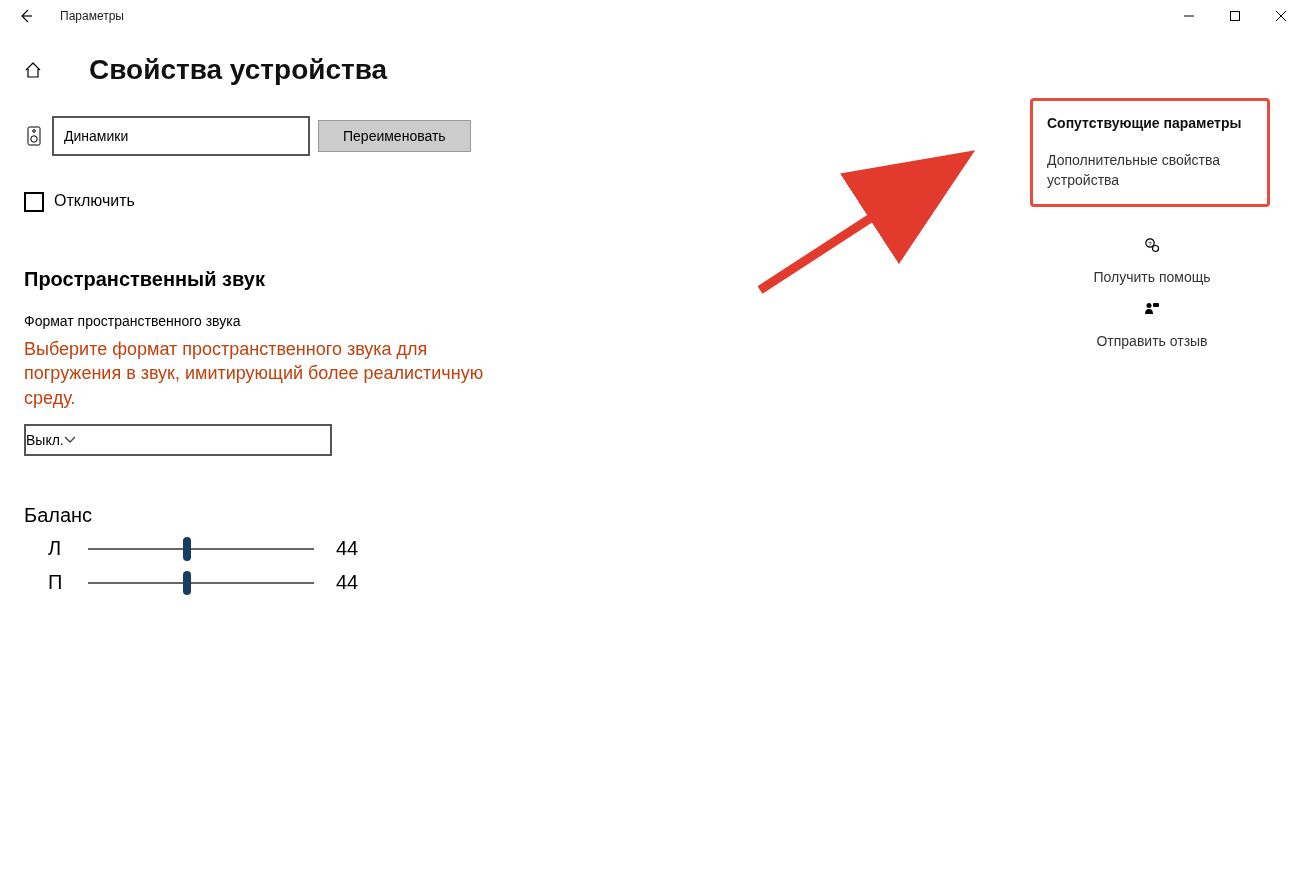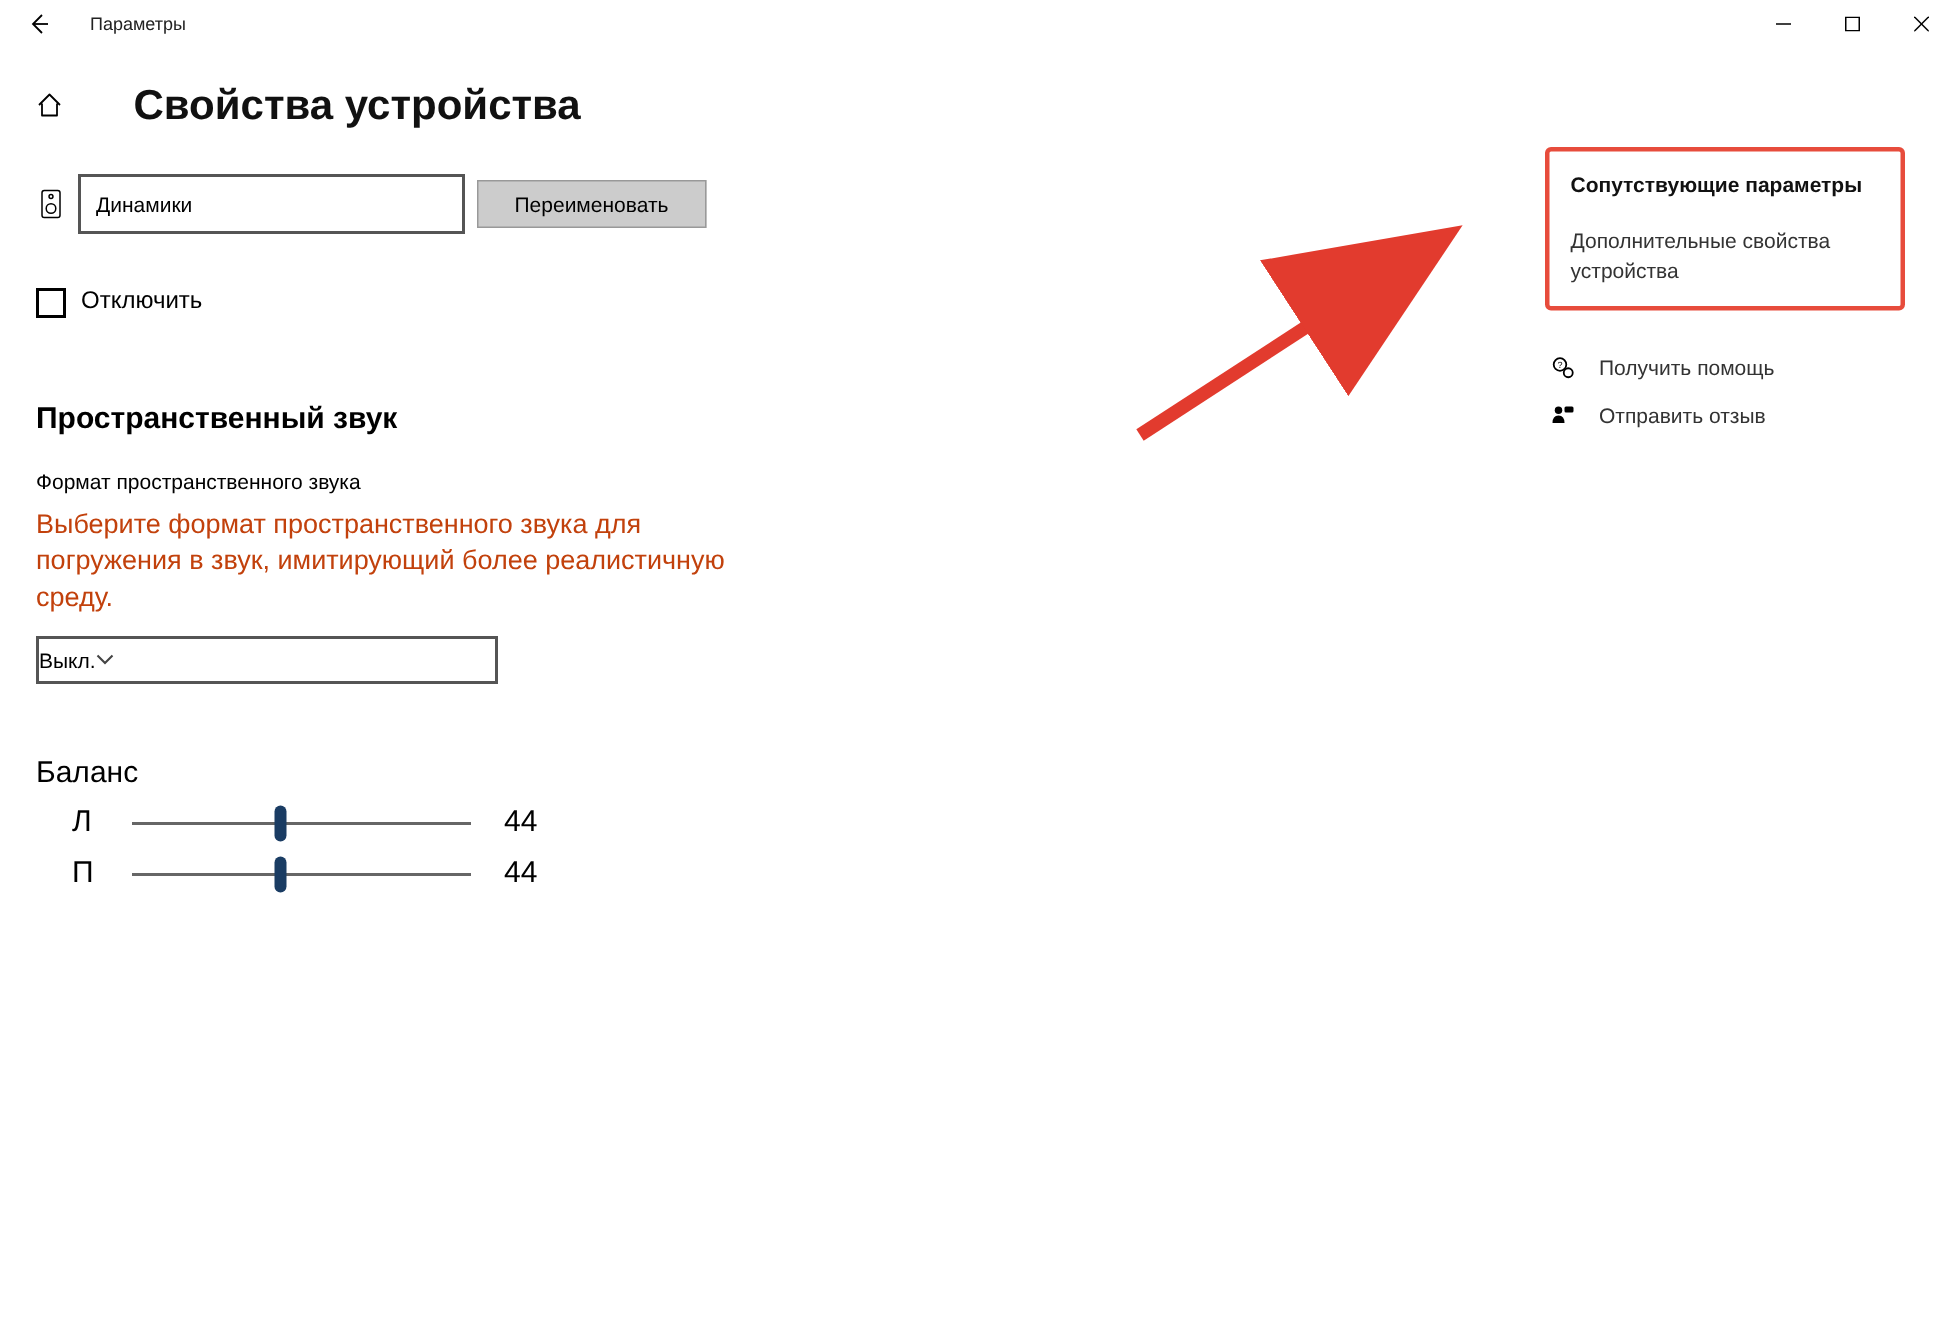--- a/index.html
+++ b/index.html
@@ -200,20 +200,21 @@
   }
   .help-row {
     display: flex;
     align-items: center;
     gap: 16px;
     font-size: 14px;
     color: #333;
     margin-bottom: 16px;
     cursor: pointer;
     padding-left: 4px;
+    flex-direction: column;
   }
   .arrow-annotation {
     position: absolute;
     left: 750px;
     top: 140px;
     pointer-events: none;
   }
   svg { display: block; }
 </style>
 </head>

